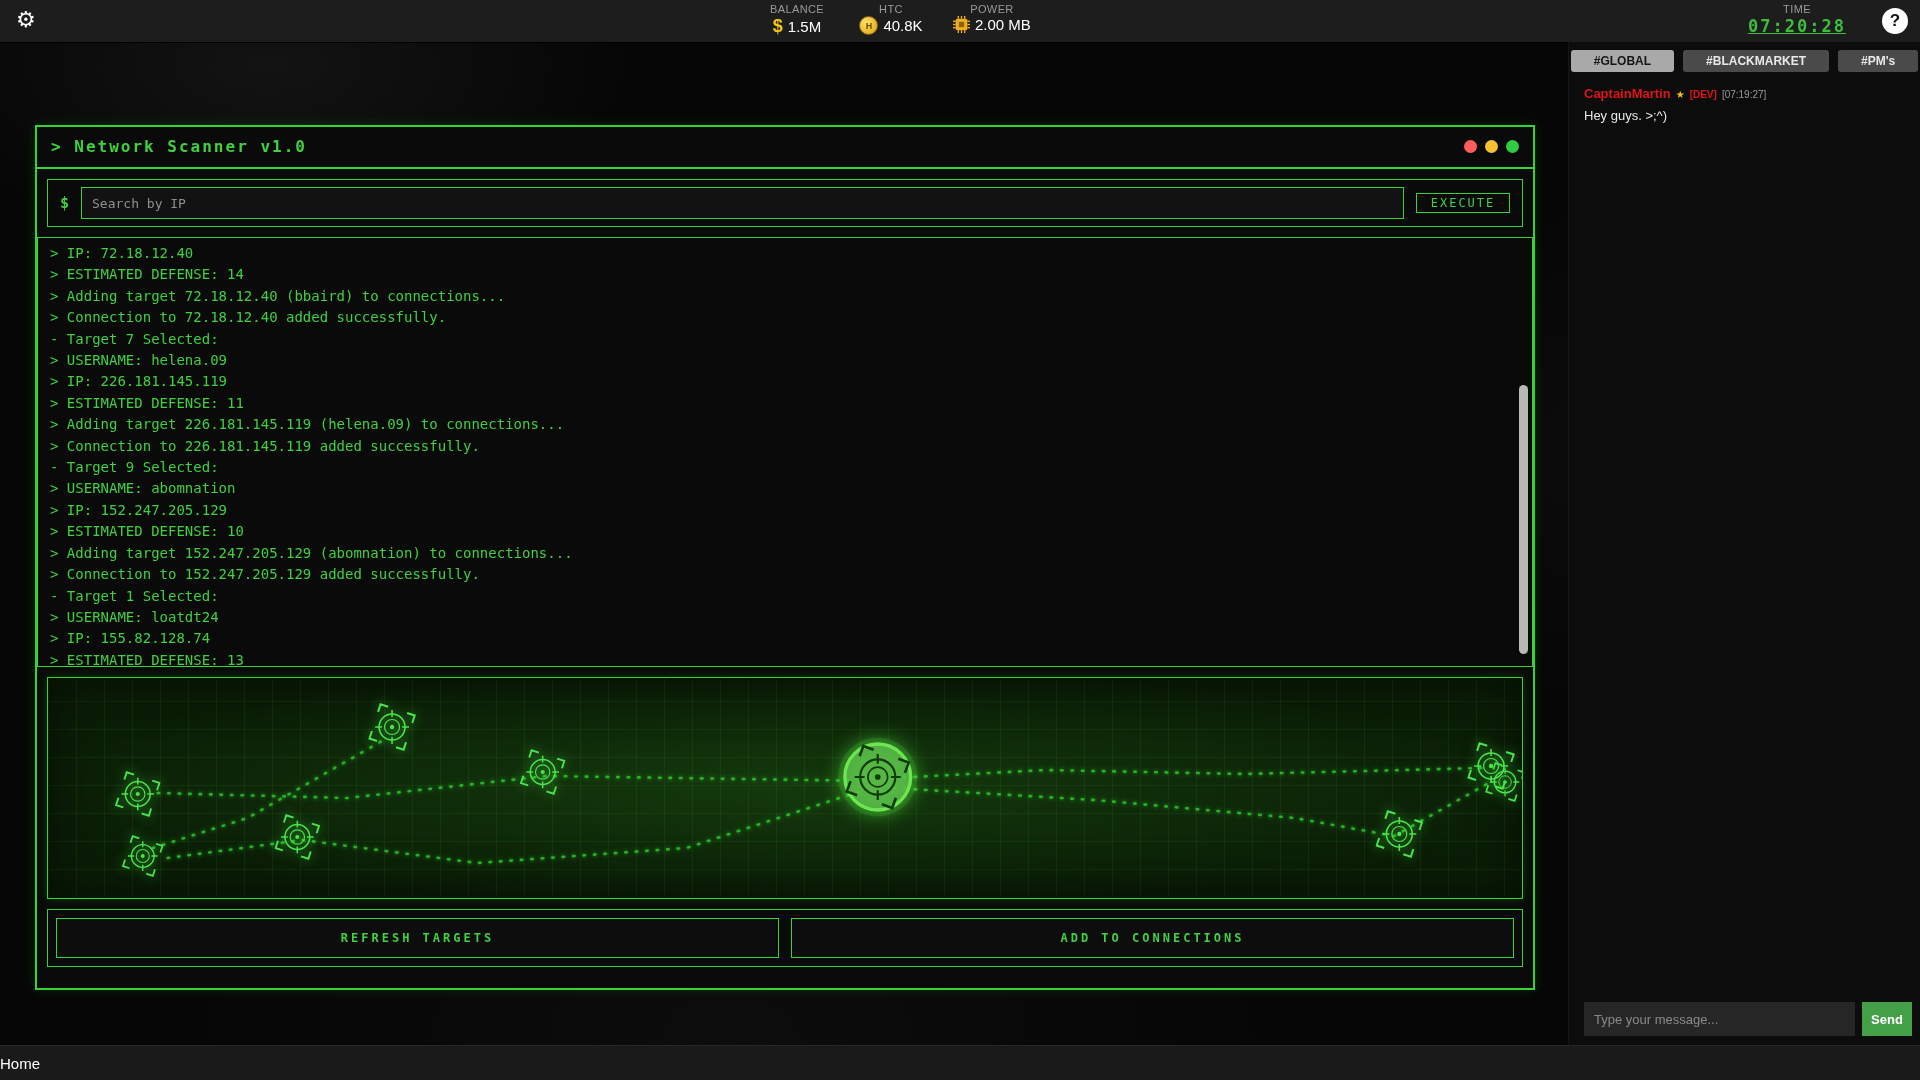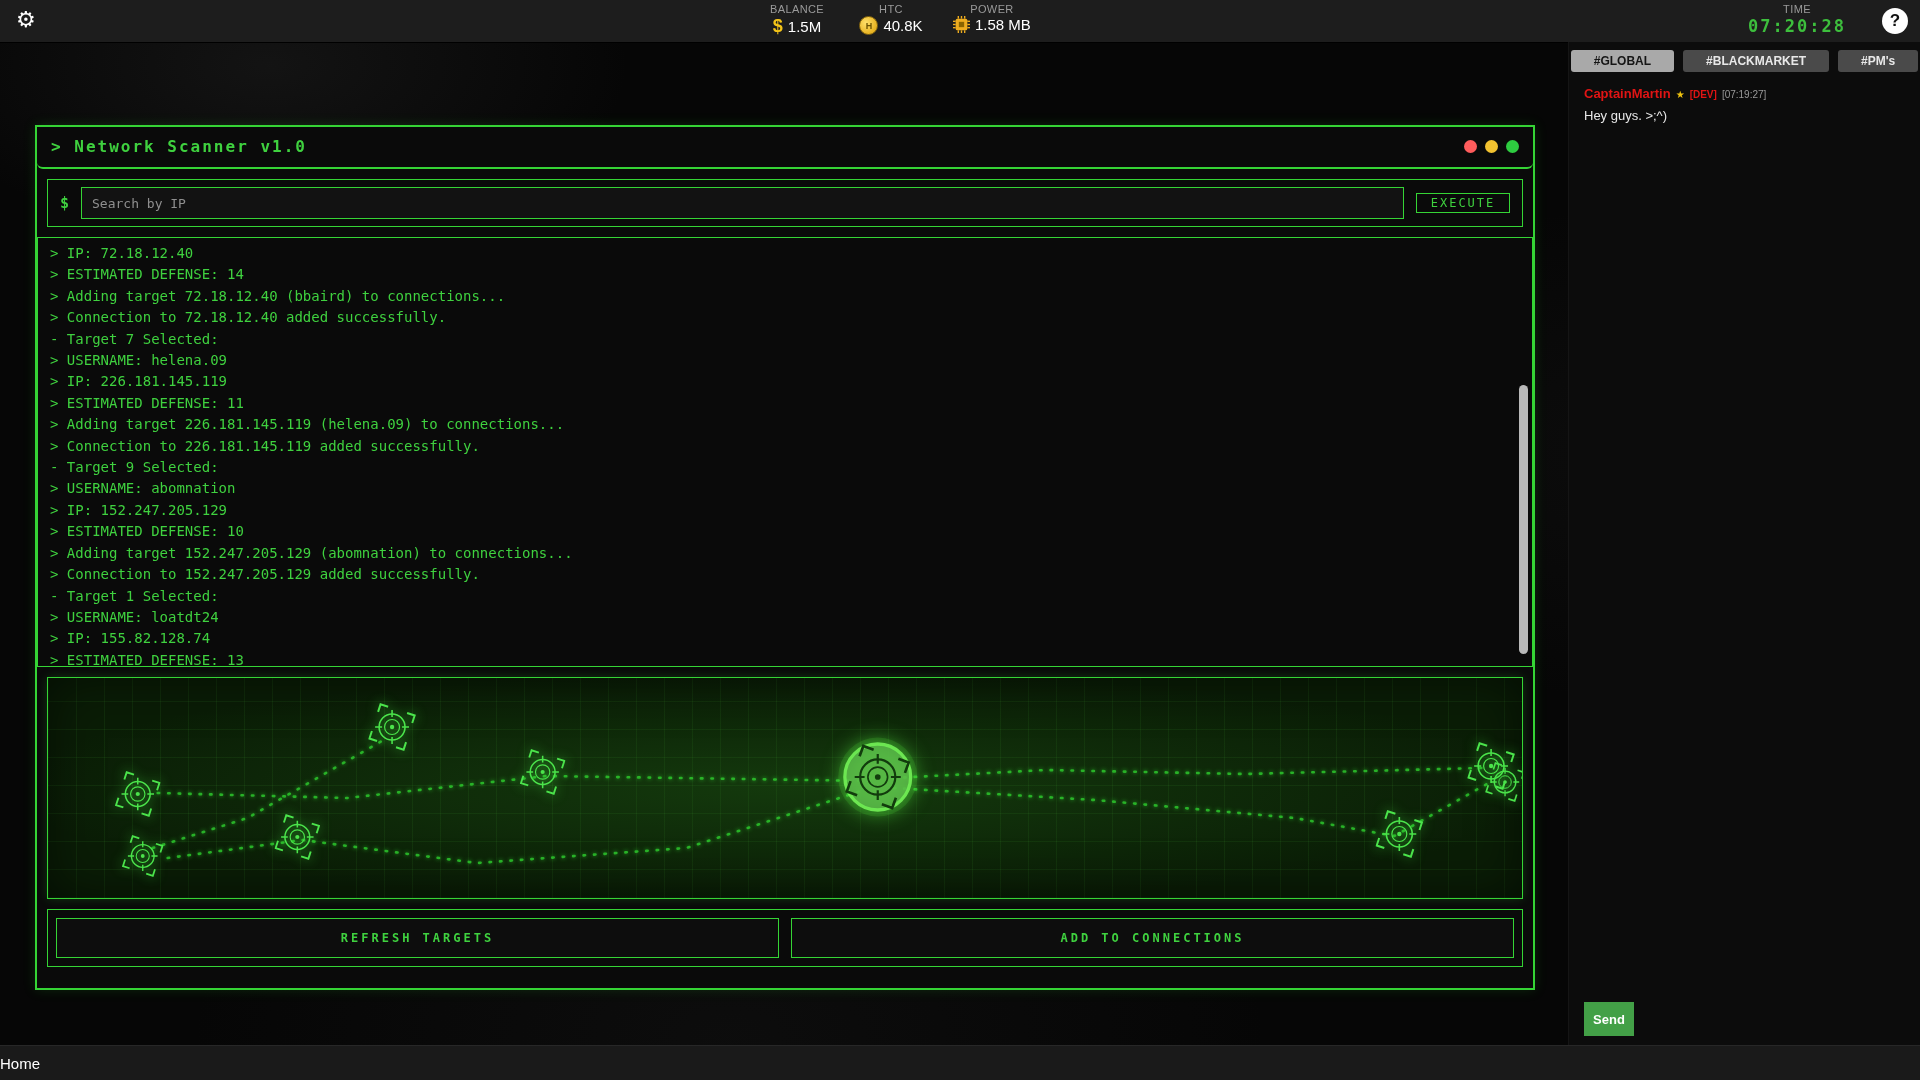--- a/index.html
+++ b/index.html
@@ -18,27 +18,27 @@
   .stats{position:absolute;left:765px;top:3px;display:flex;gap:30px;}
   .stat{text-align:center;min-width:64px;}
   .stat .lbl{font-size:11px;color:#9a9a9a;letter-spacing:.4px;}
   .stat .val{display:flex;align-items:center;justify-content:center;gap:5px;color:#fff;font-size:15px;margin-top:1px;}
   .dollar{color:#f5c518;font-weight:bold;font-size:18px;}
   .coin{display:inline-flex;align-items:center;justify-content:center;width:17px;height:17px;border-radius:50%;
         background:radial-gradient(circle at 35% 35%, #ffe06a, #e8b322 70%);border:1.5px solid #8a6a10;
         color:#6b5200;font-size:9px;font-weight:bold;}
   .timebox{position:absolute;right:74px;top:3px;text-align:center;}
   .timebox .lbl{font-size:11px;color:#9a9a9a;letter-spacing:.4px;}
-  .timebox .val{font-family:"DejaVu Sans Mono",monospace;font-weight:bold;font-size:17px;color:#3dbf3d;letter-spacing:2px;margin-top:1px;}
+  .timebox .val{font-family:"DejaVu Sans Mono",monospace;font-weight:bold;font-size:17px;color:#3dbf3d;letter-spacing:2px;margin-top:1px;text-decoration:underline;}
   .help{position:absolute;right:12px;top:8px;width:26px;height:26px;border-radius:50%;background:#fff;color:#111;
         display:flex;align-items:center;justify-content:center;font-weight:bold;font-size:17px;cursor:pointer;}
   
   .window{position:absolute;left:35px;top:125px;width:1500px;height:865px;box-sizing:border-box;
           border:2px solid var(--green-border);background:#0a0a0a;box-shadow:0 0 12px rgba(40,220,40,.15);}
-  .win-header{height:40px;border-bottom:2px solid var(--green-border);position:relative;border-radius:6px;}
+  .win-header{height:40px;border-bottom:2px solid var(--green-border);position:relative;}
   .win-title{font-family:"DejaVu Sans Mono",monospace;font-weight:bold;font-size:16px;letter-spacing:2px;
              color:var(--green);line-height:40px;padding-left:14px;}
   .win-dots{position:absolute;right:14px;top:13px;display:flex;gap:8px;}
   .dot{width:13px;height:13px;border-radius:50%;cursor:pointer;}
   .dot.r{background:#ff5c5c;} .dot.y{background:#f2c230;} .dot.g{background:#2ecc40;}
   .searchrow{margin:10px;border:1px solid var(--green-border);height:48px;display:flex;align-items:center;
              gap:12px;padding:0 12px;box-sizing:border-box;}
   .prompt{font-family:"DejaVu Sans Mono",monospace;font-weight:bold;color:var(--green);font-size:15px;}
   .ip-input{flex:1;height:30px;background:#121212;border:1px solid var(--green-border);color:#cfcfcf;
             font-family:"DejaVu Sans Mono",monospace;font-size:13px;padding:0 10px;outline:none;}
@@ -126,21 +126,21 @@
                   <line x1="0" y1="8" x2="2.5" y2="8"></line>
                   <line x1="0" y1="11" x2="2.5" y2="11"></line>
                 <line x1="13.5" y1="5" x2="16" y2="5"></line>
                   <line x1="13.5" y1="8" x2="16" y2="8"></line>
                   <line x1="13.5" y1="11" x2="16" y2="11"></line>
               </g>
               <rect x="2.5" y="2.5" width="11" height="11" rx="1.5" fill="#eead1f"></rect>
               <rect x="5.5" y="5.5" width="5" height="5" fill="#8a6400"></rect>
             </svg>
           </span>
-          <span>1.58 MB</span>
+          <span>2.00 MB</span>
         </div>
       </div>
     </div>
     <div class="timebox">
       <div class="lbl">TIME</div>
       <div class="val">07:20:28</div>
     </div>
     <div class="help">?</div>
   </div>
 
@@ -256,20 +256,21 @@
         <div class="msg-head">
           <span class="msg-user">CaptainMartin</span>
           <span class="msg-star">★</span>
           <span class="msg-badge">[DEV]</span>
           <span class="msg-time">[07:19:27]</span>
         </div>
         <div class="msg-text">Hey guys. &gt;;^)</div>
       </div>
     </div>
     <div class="chat-inputrow">
+      <input class="chat-input" type="text" placeholder="Type your message..." style="">
       <button class="send-btn">Send</button>
     </div>
   </div>
 
   <div class="bottomnav">
     <div class="homelink">Home</div>
   </div>
 
 </div>
 

